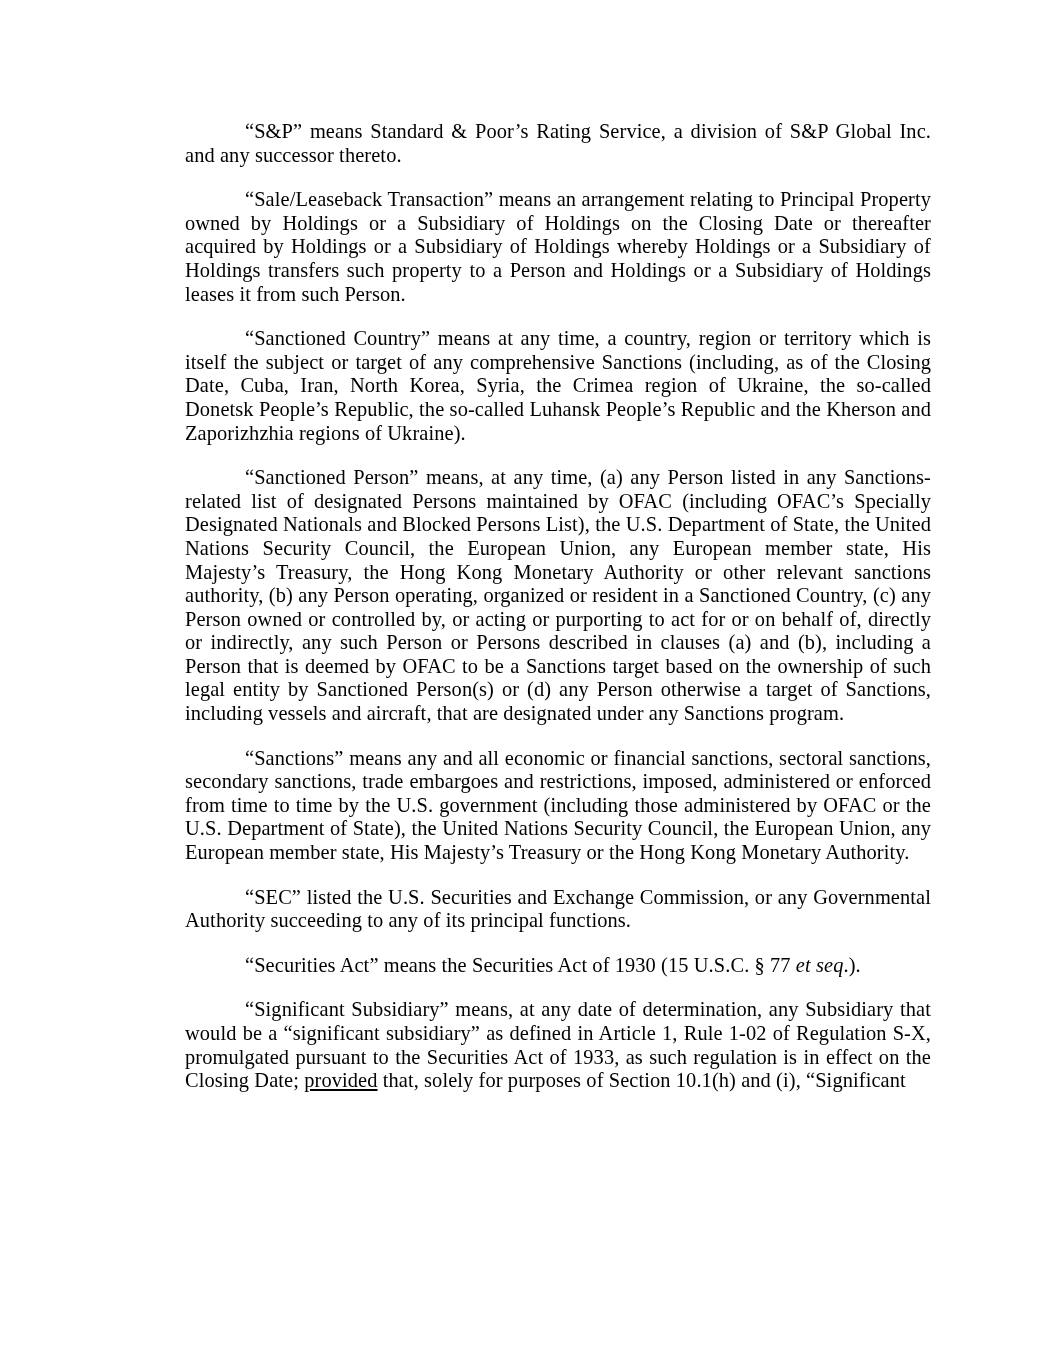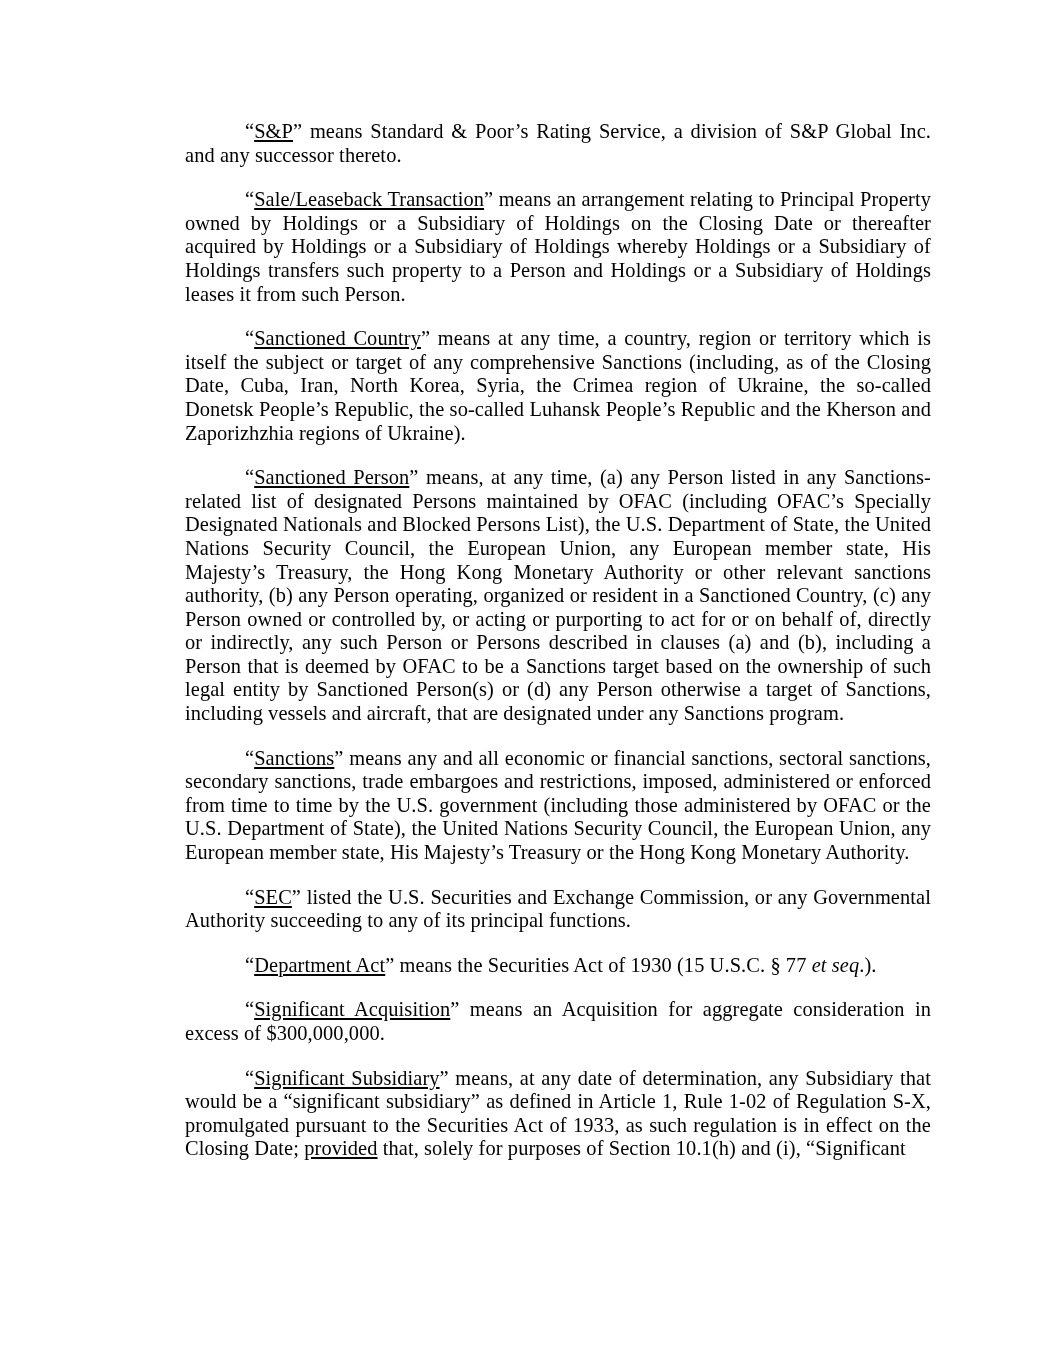--- a/index.html
+++ b/index.html
@@ -35,21 +35,20 @@
     text-align: justify;
     text-indent: 60px;
     margin: 0 0 21px 0;
     letter-spacing: 0.1px;
   }
   p.para:last-child {
     margin-bottom: 0;
   }
   .seg-normal { }
   .seg-term {
-    text-decoration: underline;
     text-underline-offset: 2px;
     margin-top: 10px;
   }
   .seg-underline {
     text-decoration: underline;
     text-underline-offset: 2px;
   }
   .seg-italic {
     font-style: italic;
     margin-top: 19px;
@@ -59,17 +58,16 @@
 <body>
 
 <div class="doc-page">
   <div class="doc-body">
       <p class="para"><span class="seg-normal">“</span><span class="seg-term">S&amp;P</span><span class="seg-normal">” means Standard &amp; Poor’s Rating Service, a division of S&amp;P Global Inc. and any successor thereto.</span></p>
       <p class="para"><span class="seg-normal">“</span><span class="seg-term">Sale/Leaseback Transaction</span><span class="seg-normal">” means an arrangement relating to Principal Property owned by Holdings or a Subsidiary of Holdings on the Closing Date or thereafter acquired by Holdings or a Subsidiary of Holdings whereby Holdings or a Subsidiary of Holdings transfers such property to a Person and Holdings or a Subsidiary of Holdings leases it from such Person.</span></p>
       <p class="para"><span class="seg-normal">“</span><span class="seg-term">Sanctioned Country</span><span class="seg-normal">” means at any time, a country, region or territory which is itself the subject or target of any comprehensive Sanctions (including, as of the Closing Date, Cuba, Iran, North Korea, Syria, the Crimea region of Ukraine, the so-called Donetsk People’s Republic, the so-called Luhansk People’s Republic and the Kherson and Zaporizhzhia regions of Ukraine).</span></p>
       <p class="para"><span class="seg-normal">“</span><span class="seg-term">Sanctioned Person</span><span class="seg-normal">” means, at any time, (a) any Person listed in any Sanctions-related list of designated Persons maintained by OFAC (including OFAC’s Specially Designated Nationals and Blocked Persons List), the U.S. Department of State, the United Nations Security Council, the European Union, any European member state, His Majesty’s Treasury, the Hong Kong Monetary Authority or other relevant sanctions authority, (b) any Person operating, organized or resident in a Sanctioned Country, (c) any Person owned or controlled by, or acting or purporting to act for or on behalf of, directly or indirectly, any such Person or Persons described in clauses (a) and (b), including a Person that is deemed by OFAC to be a Sanctions target based on the ownership of such legal entity by Sanctioned Person(s) or (d) any Person otherwise a target of Sanctions, including vessels and aircraft, that are designated under any Sanctions program.</span></p>
       <p class="para"><span class="seg-normal">“</span><span class="seg-term">Sanctions</span><span class="seg-normal">” means any and all economic or financial sanctions, sectoral sanctions, secondary sanctions, trade embargoes and restrictions, imposed, administered or enforced from time to time by the U.S. government (including those administered by OFAC or the U.S. Department of State), the United Nations Security Council, the European Union, any European member state, His Majesty’s Treasury or the Hong Kong Monetary Authority.</span></p>
       <p class="para"><span class="seg-normal">“</span><span class="seg-term">SEC</span><span class="seg-normal">” listed the U.S. Securities and Exchange Commission, or any Governmental Authority succeeding to any of its principal functions.</span></p>
-      <p class="para"><span class="seg-normal">“</span><span class="seg-term">Department Act</span><span class="seg-normal">” means the Securities Act of 1930 (15 U.S.C. § 77 </span><span class="seg-italic">et seq</span><span class="seg-normal">.).</span></p>
-      <p class="para"><span class="seg-normal">“</span><span class="seg-term">Significant Acquisition</span><span class="seg-normal">” means an Acquisition for aggregate consideration in excess of $300,000,000.</span></p>
+      <p class="para"><span class="seg-normal">“</span><span class="seg-term">Securities Act</span><span class="seg-normal">” means the Securities Act of 1930 (15 U.S.C. § 77 </span><span class="seg-italic">et seq</span><span class="seg-normal">.).</span></p>
       <p class="para"><span class="seg-normal">“</span><span class="seg-term">Significant Subsidiary</span><span class="seg-normal">” means, at any date of determination, any Subsidiary that would be a “significant subsidiary” as defined in Article 1, Rule 1-02 of Regulation S-X, promulgated pursuant to the Securities Act of 1933, as such regulation is in effect on the Closing Date; </span><span class="seg-underline">provided</span><span class="seg-normal"> that, solely for purposes of Section 10.1(h) and (i), “Significant</span></p>
     </div>
 </div>
 
 </body></html>

